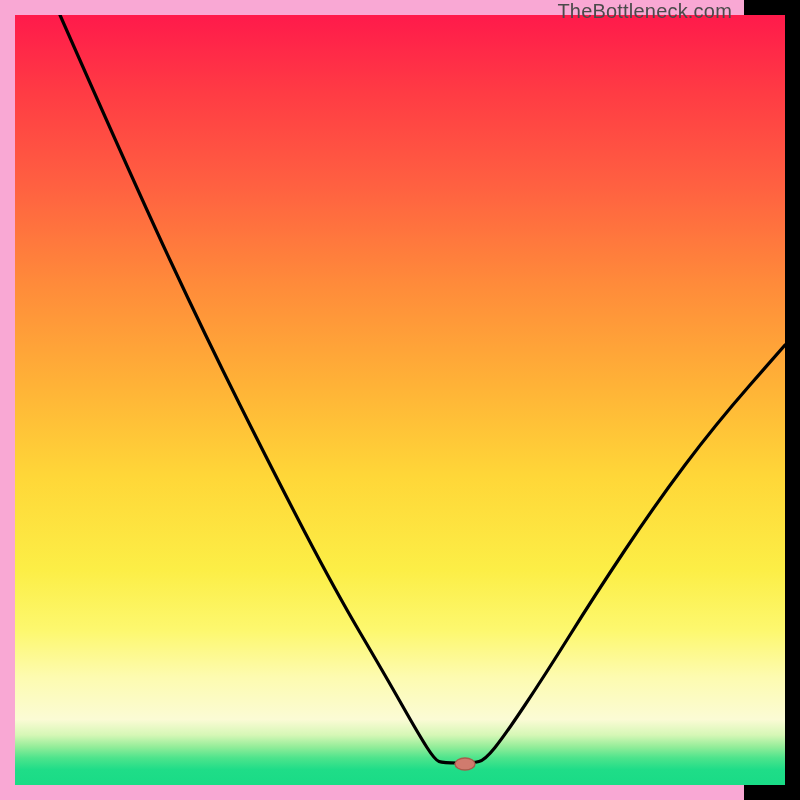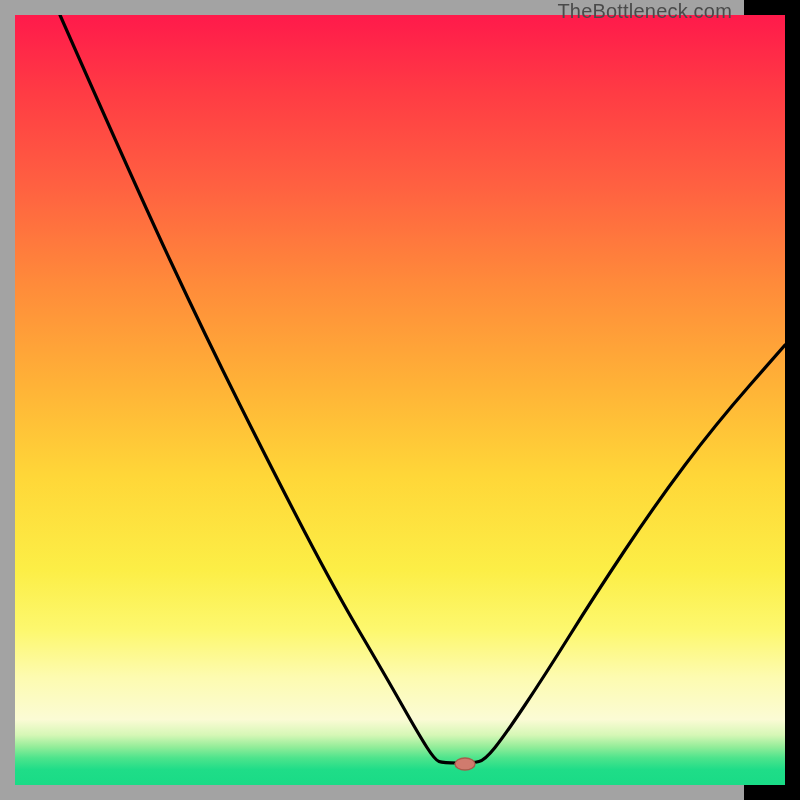--- a/index.html
+++ b/index.html
@@ -8,21 +8,21 @@
     width: 800px;
     height: 800px;
     background: #000;
     overflow: hidden;
     font-family: Arial, Helvetica, sans-serif;
   }
   .chart-container {
     position: relative;
     width: 744px;
     height: 800px;
-    background: #a3a3a3;
+    background: #f9a8d4;
   }
   .plot-area {
     position: absolute;
     left: 15px;
     top: 15px;
     width: 770px;
     height: 770px;
     
     background: linear-gradient(
       to bottom,

